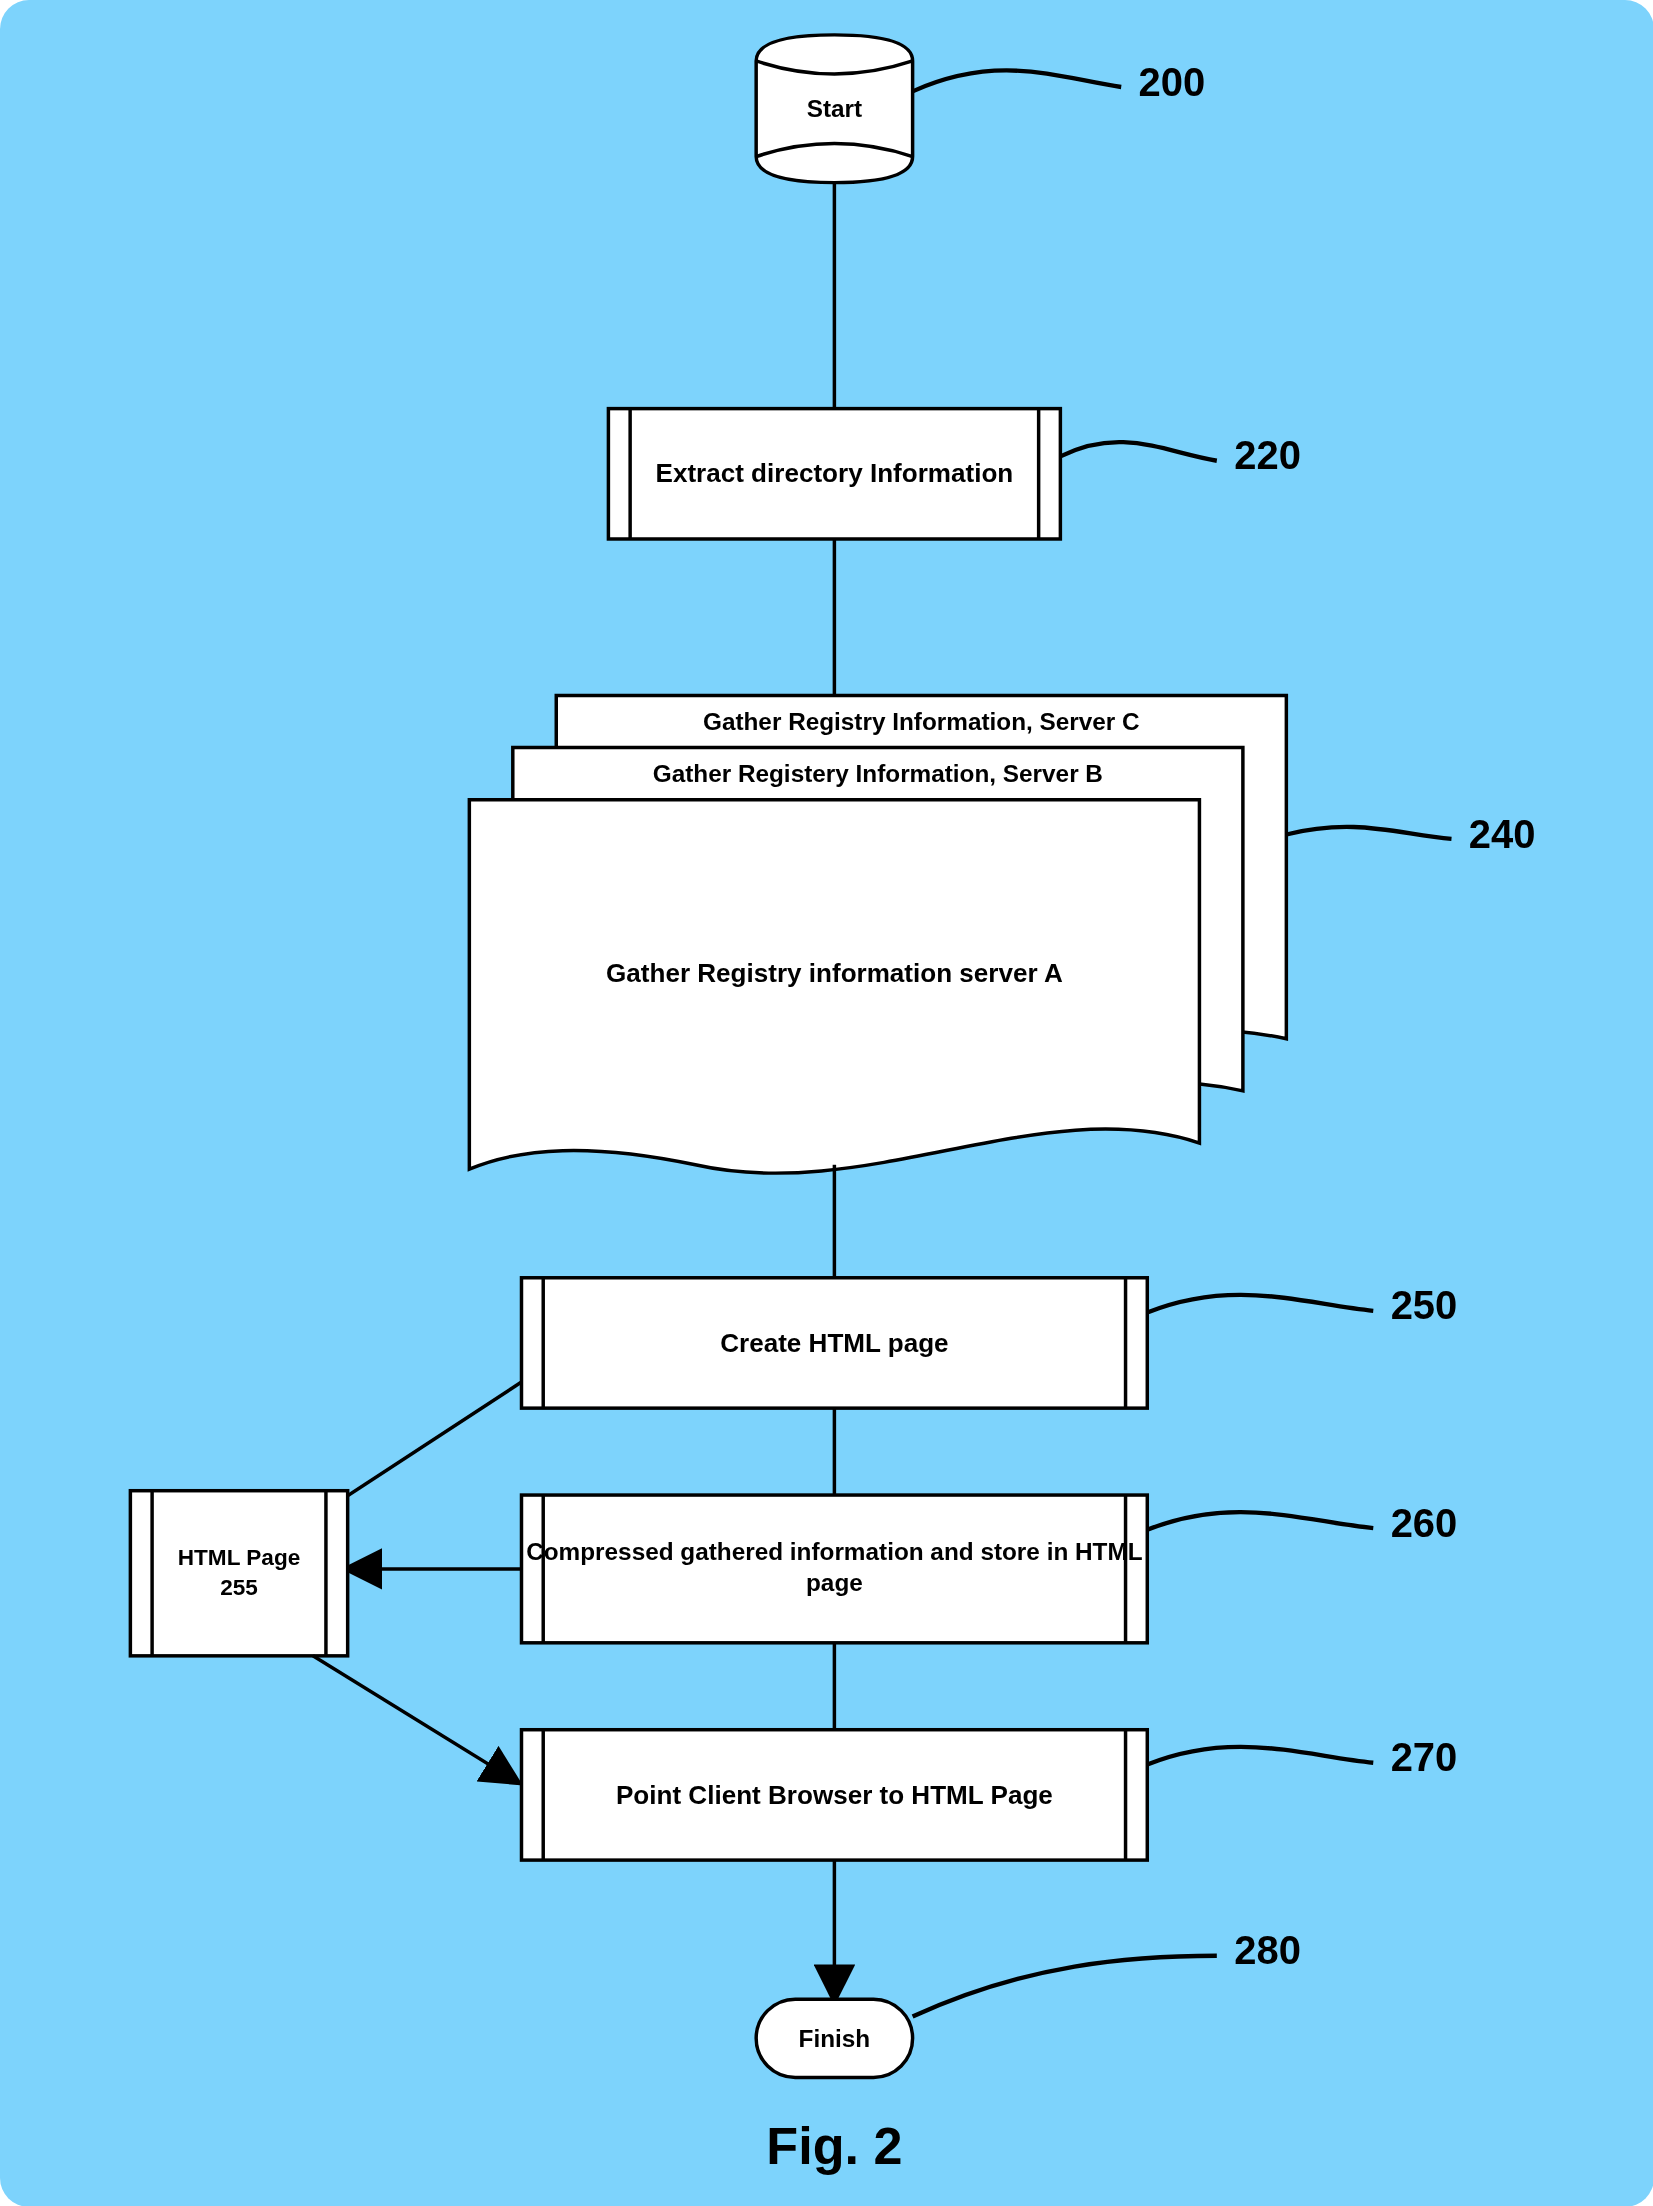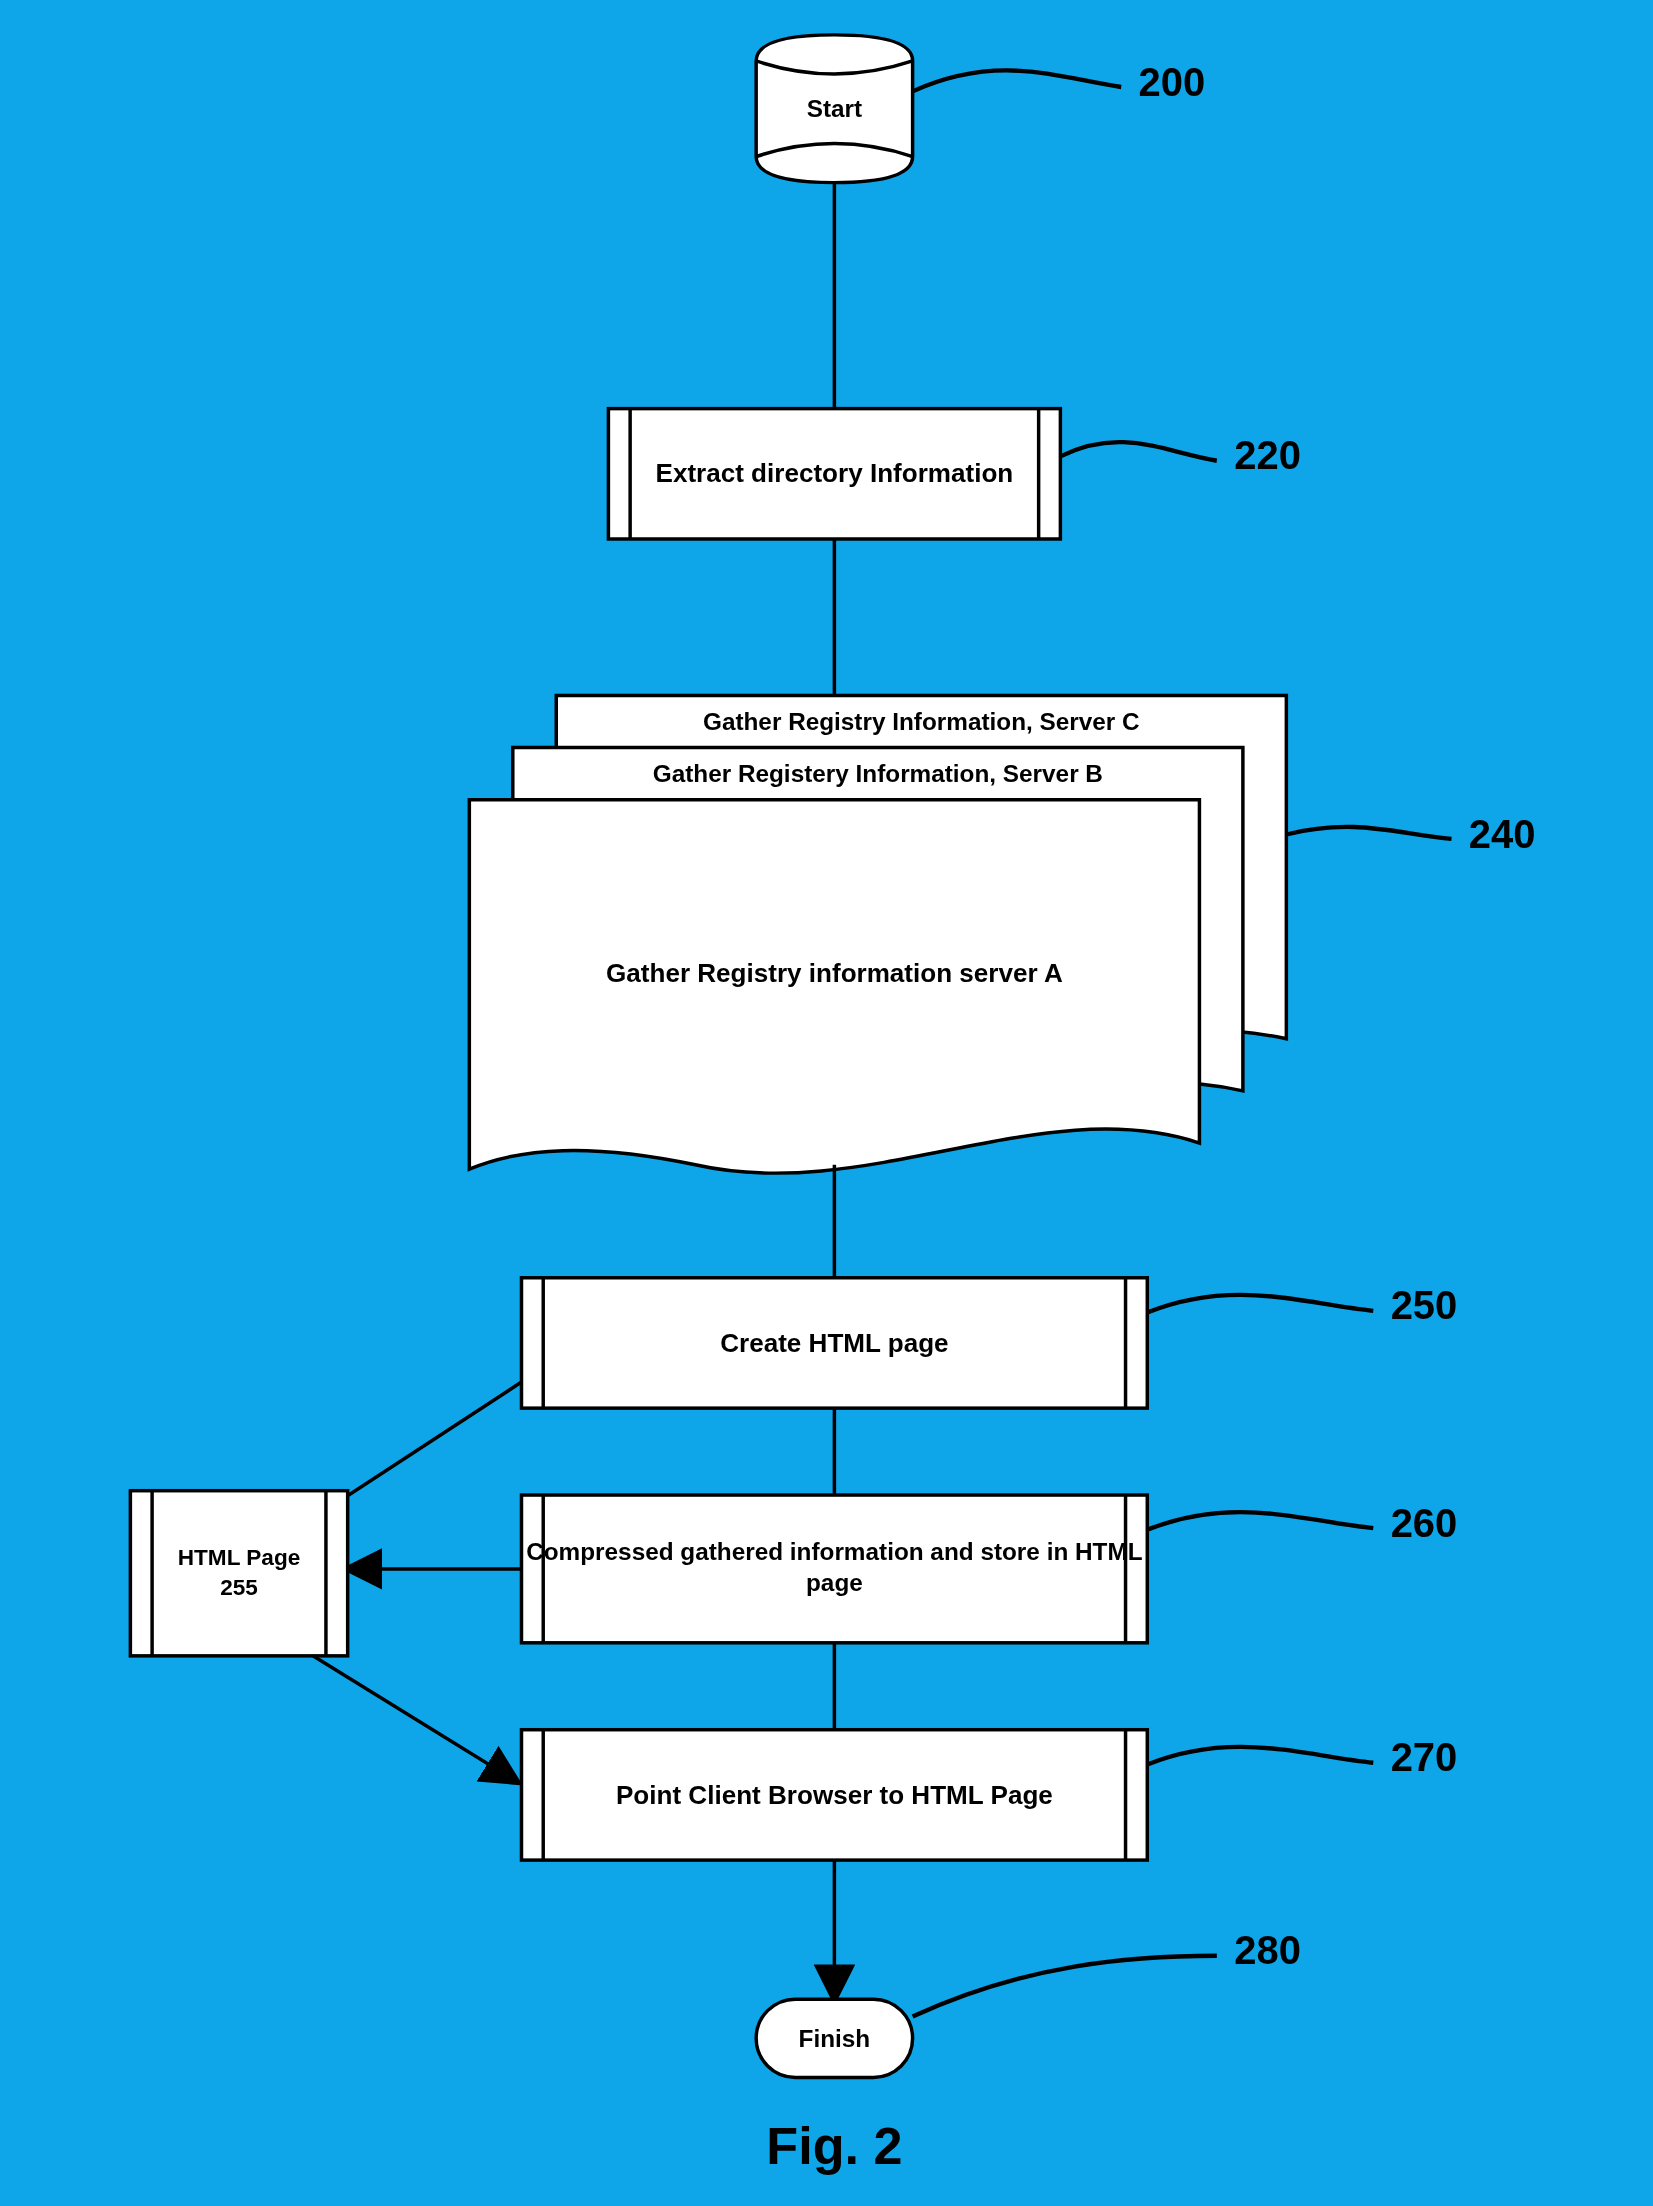--- a/index.html
+++ b/index.html
@@ -5,21 +5,22 @@
   html, body {
     margin: 0;
     padding: 0;
     background: #fff;
     font-family: Arial, Helvetica, sans-serif;
   }
   .page {
     position: relative;
     width: 1654px;
     height: 2207px;
-    background: #0ea5e9;
+    background: #7dd3fc;
+    border-radius: 29px;
   }
   svg {
     position: absolute;
     inset: 0;
   }
   text {
     font-family: Arial, Helvetica, sans-serif;
     fill: #000;
   }
   .lbl {

